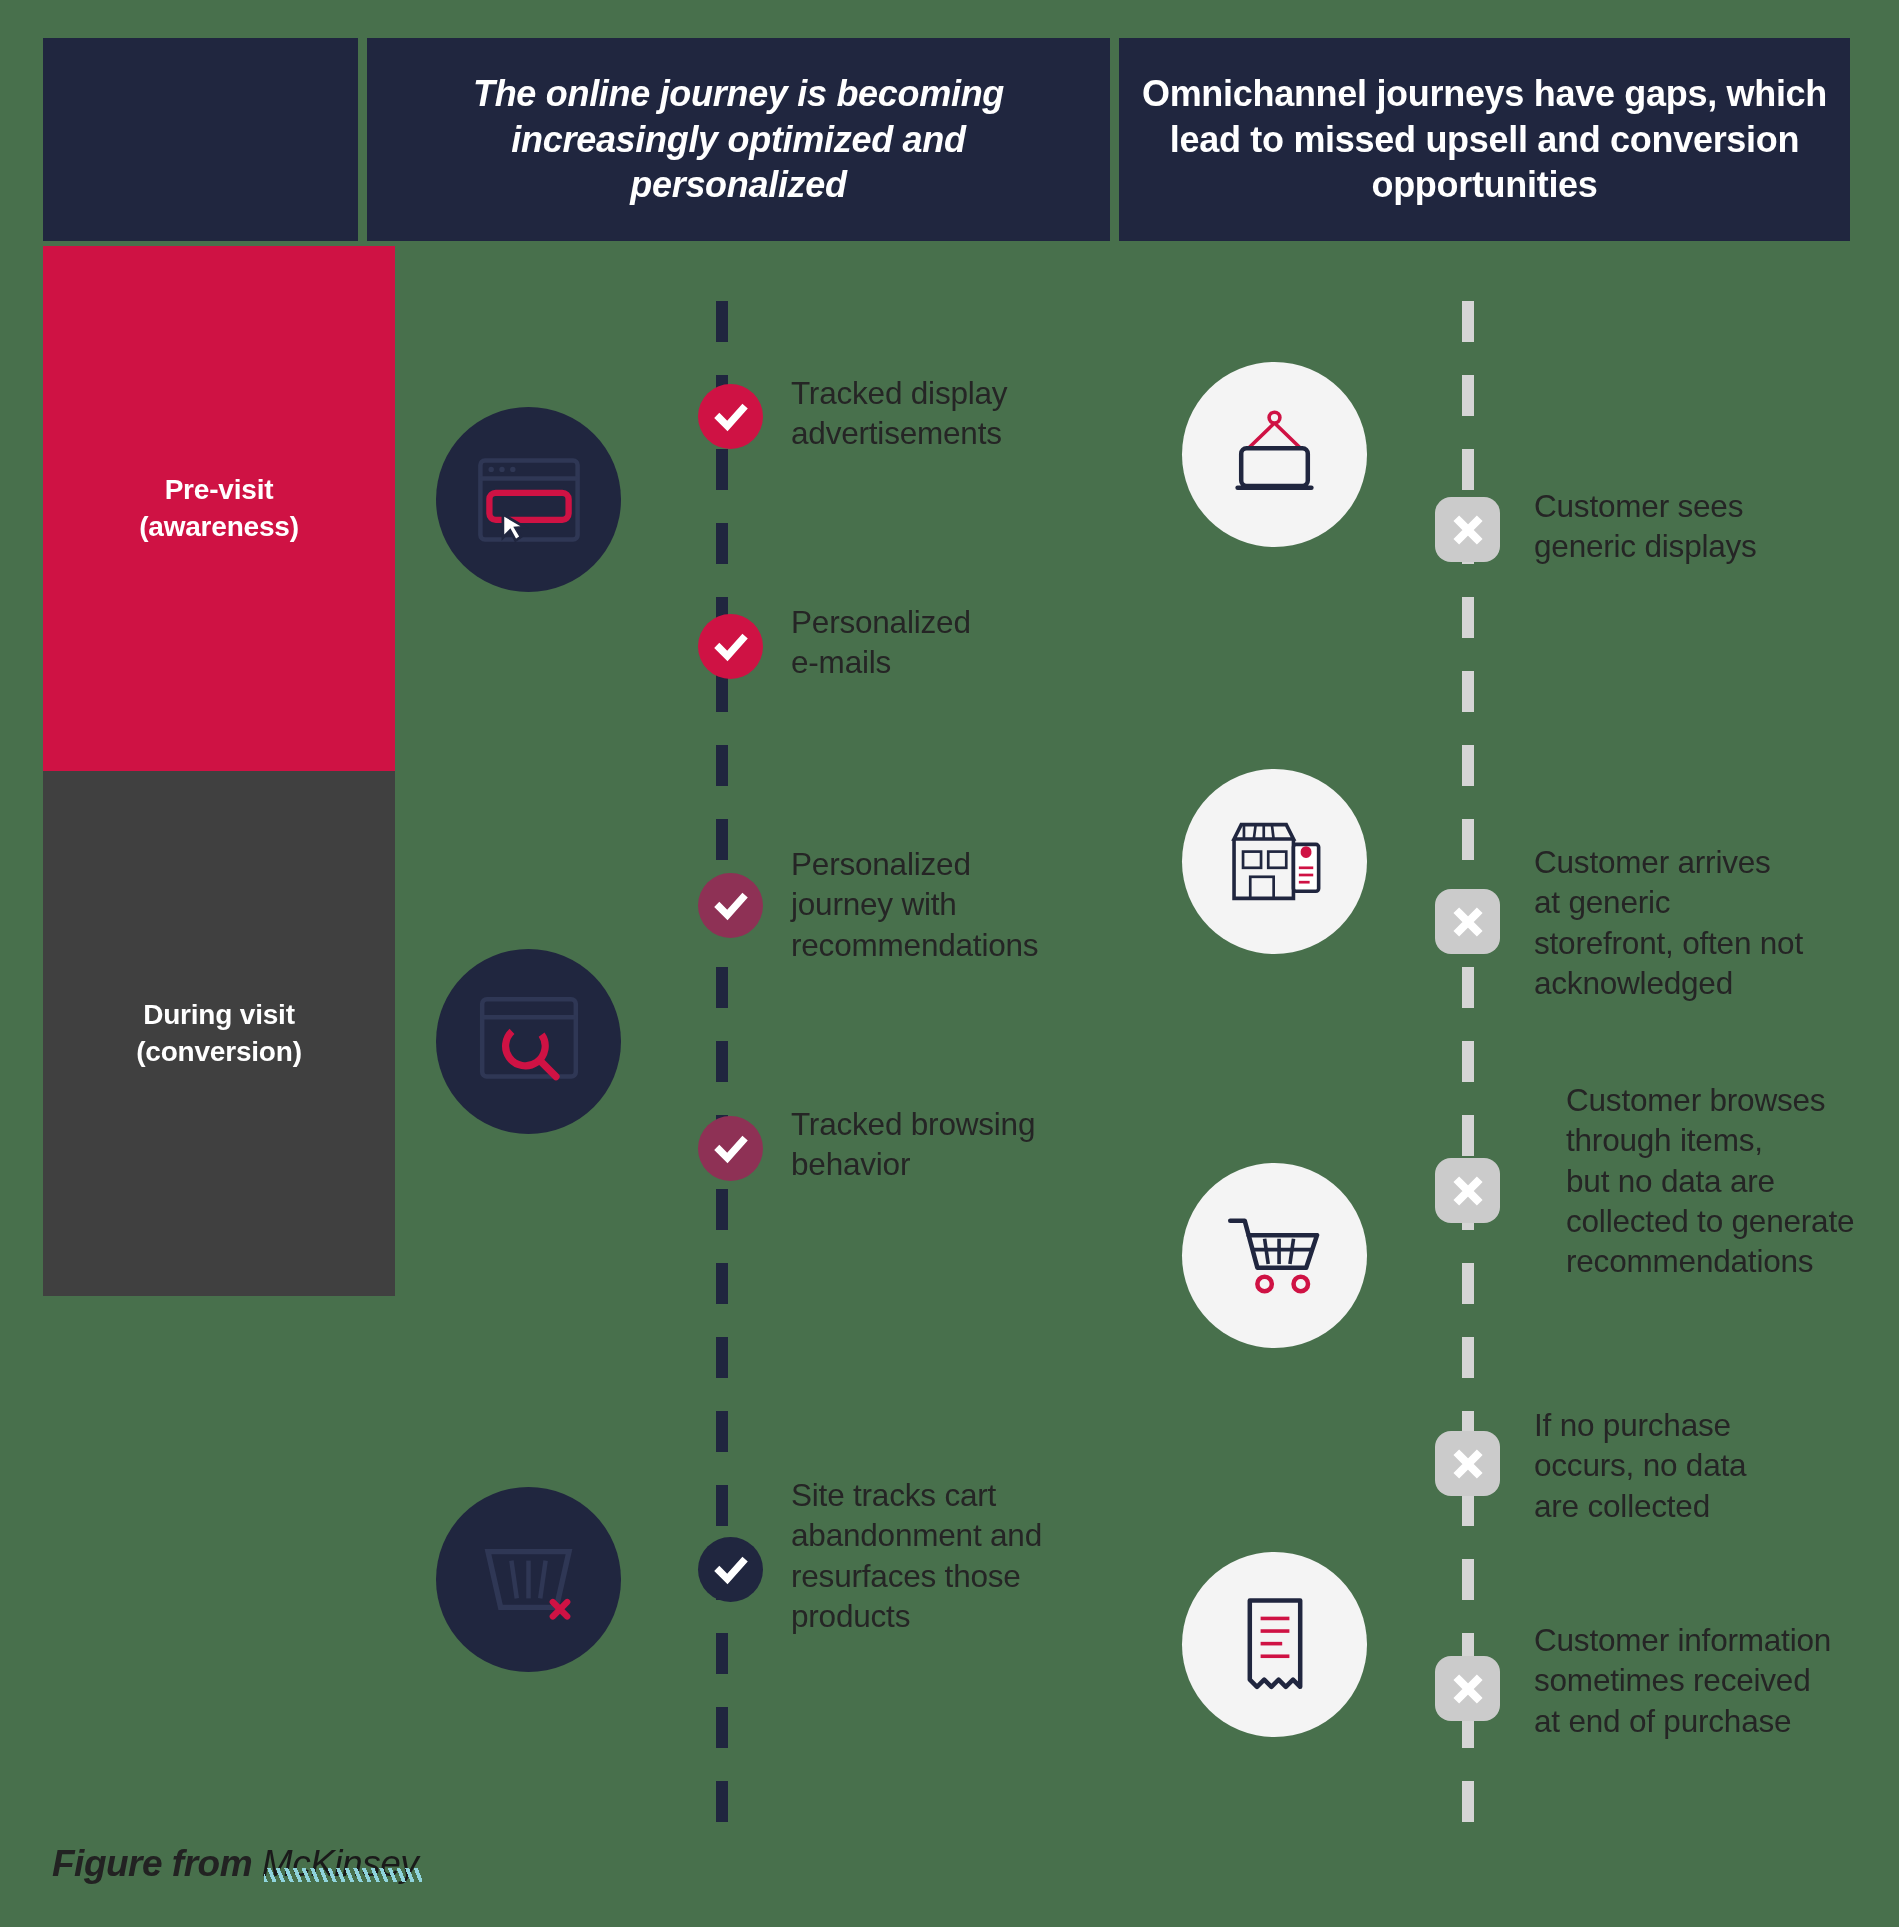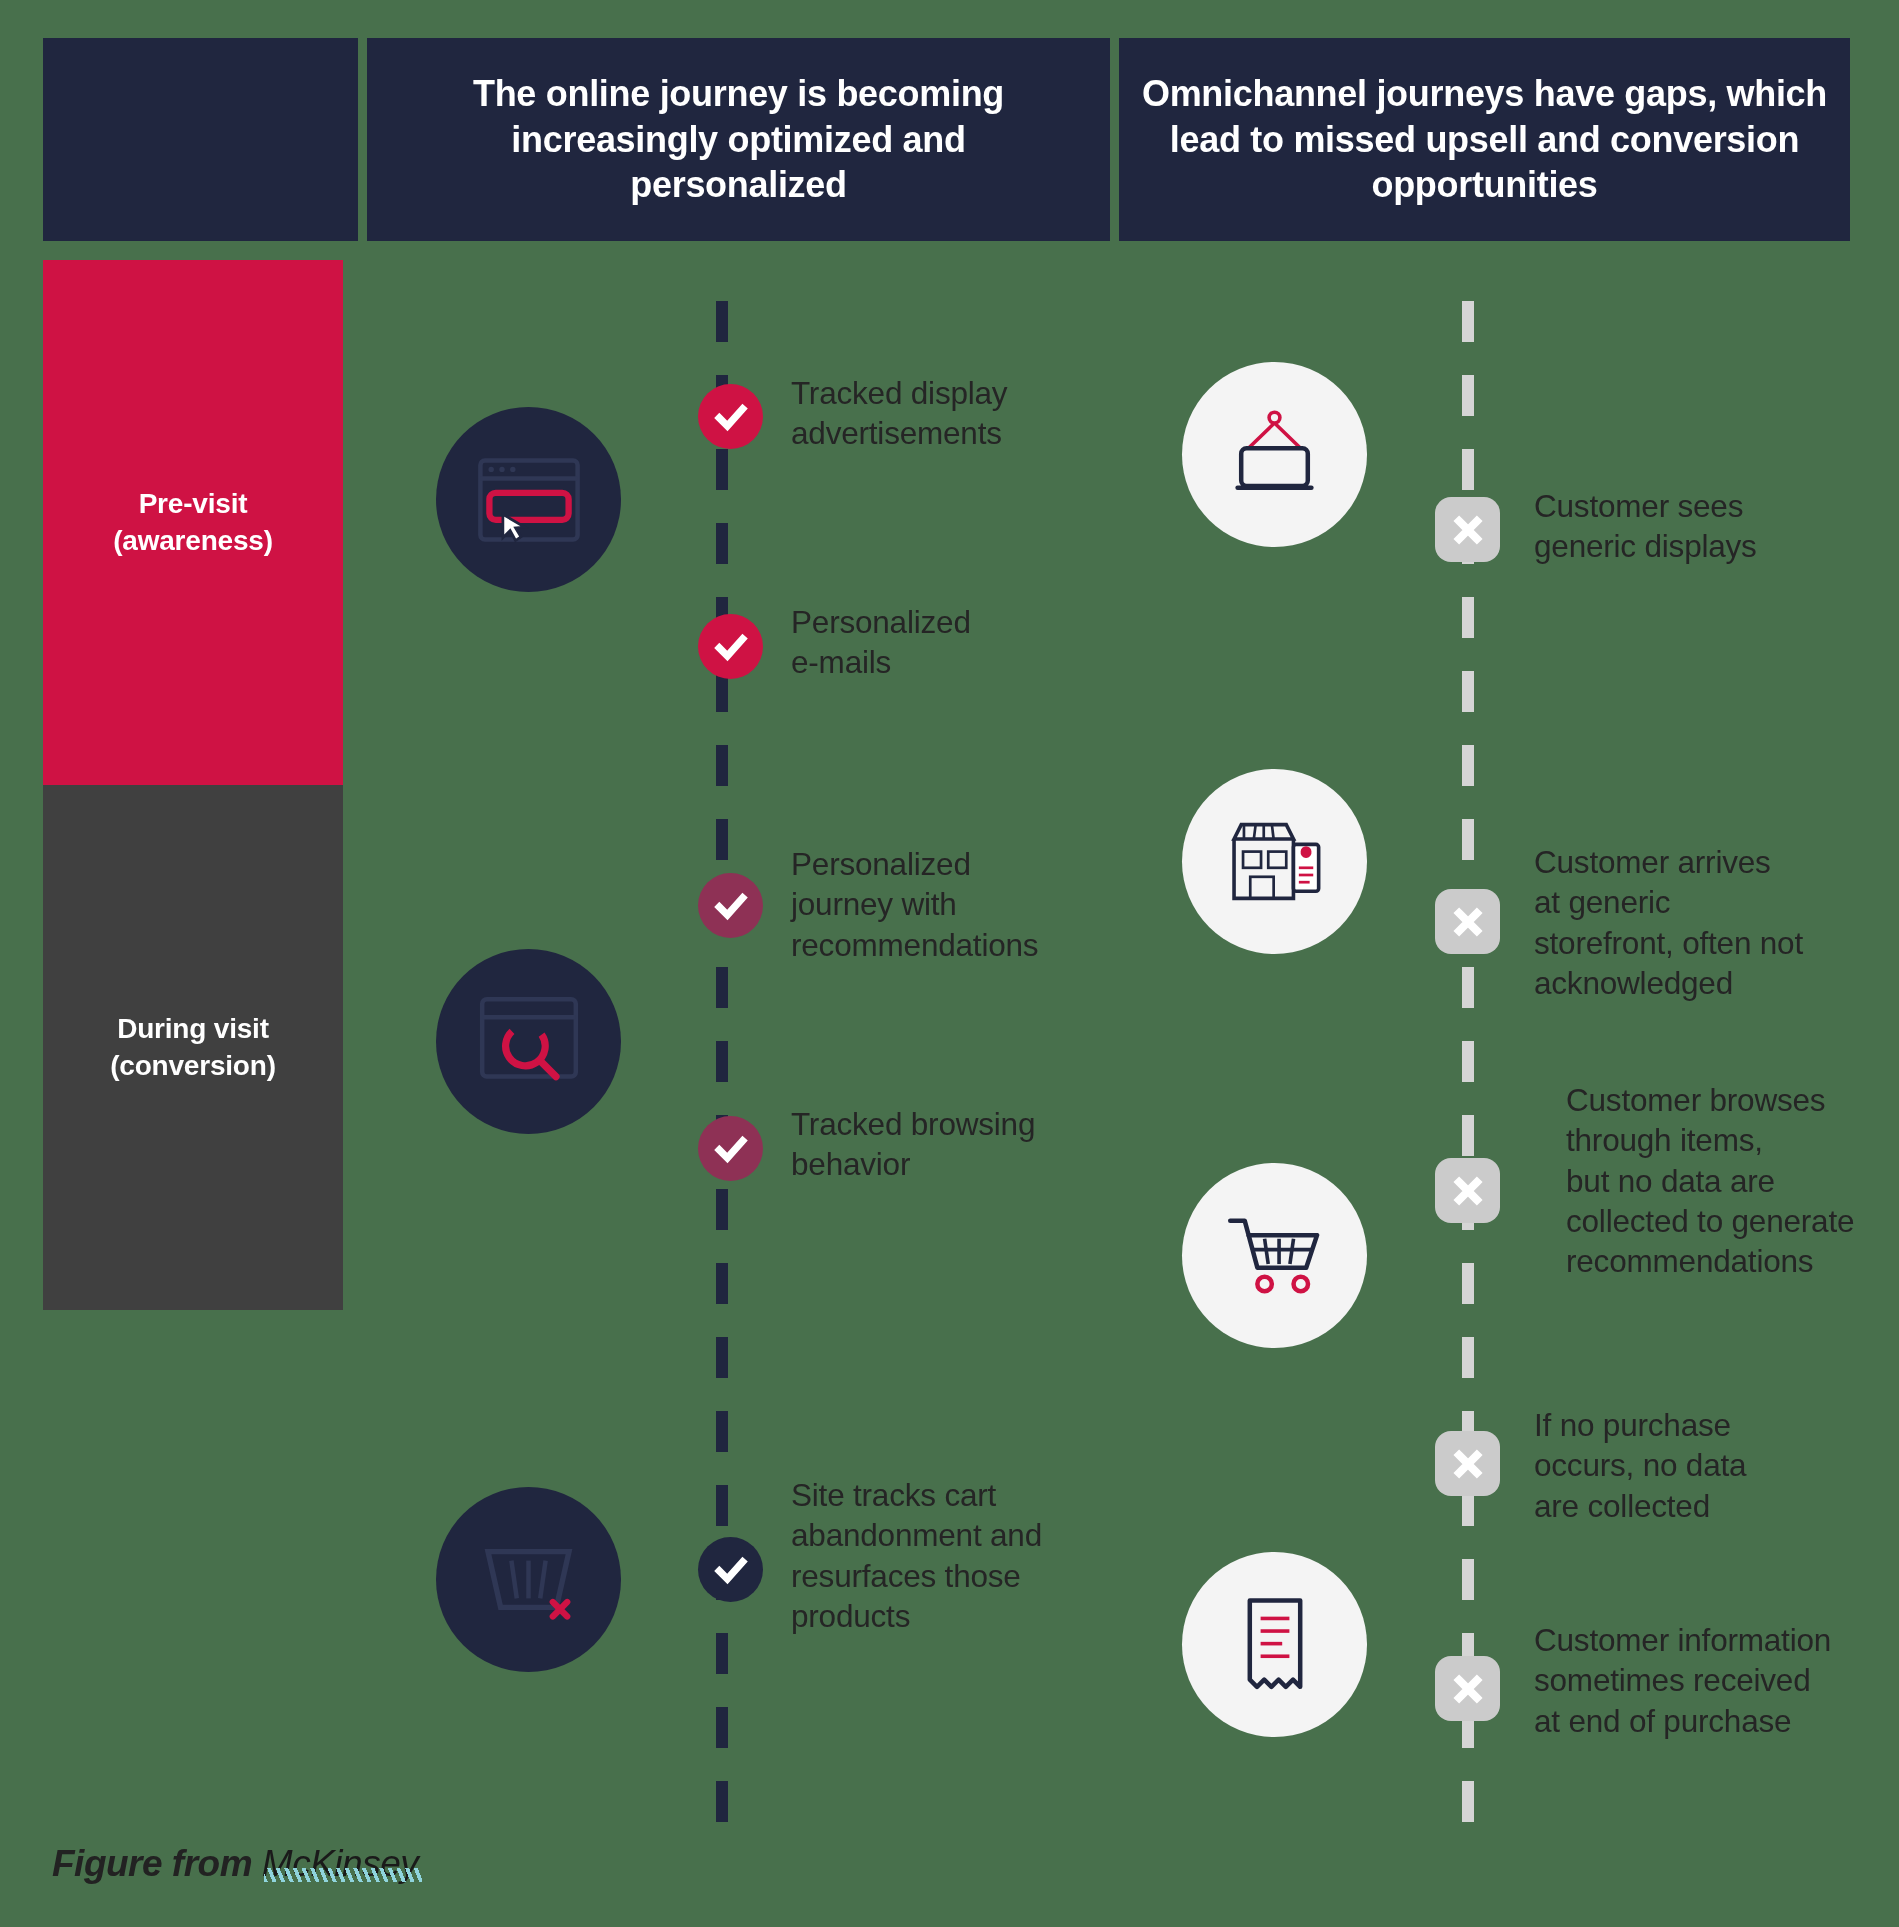--- a/index.html
+++ b/index.html
@@ -27,38 +27,37 @@
   }
   .header-cell {
     background: #20263f;
     display: flex;
     align-items: center;
     justify-content: center;
     text-align: center;
     box-sizing: border-box;
   }
   .header-spacer { width: 315px; }
-  .header-mid    { width: 743px; padding: 0 55px; }
+  .header-mid    { width: 743px; padding: 0 55px; font-style: italic; }
   .header-right  { flex: 1; padding: 0 20px; }
   .header-title {
     color: #ffffff;
     font-weight: bold;
     font-size: 36px;
     line-height: 1.26;
     letter-spacing: -0.3px;
   }
 
   
   .stage-rail {
     position: absolute;
     left: 43px;
     top: 246px;
-    width: 300px;
+    width: 352px;
     height: 1574px;
-    margin-top: 14px;
   }
   .stage {
     position: absolute;
     left: 0;
     width: 100%;
     display: flex;
     align-items: center;
     justify-content: center;
     text-align: center;
     box-sizing: border-box;

